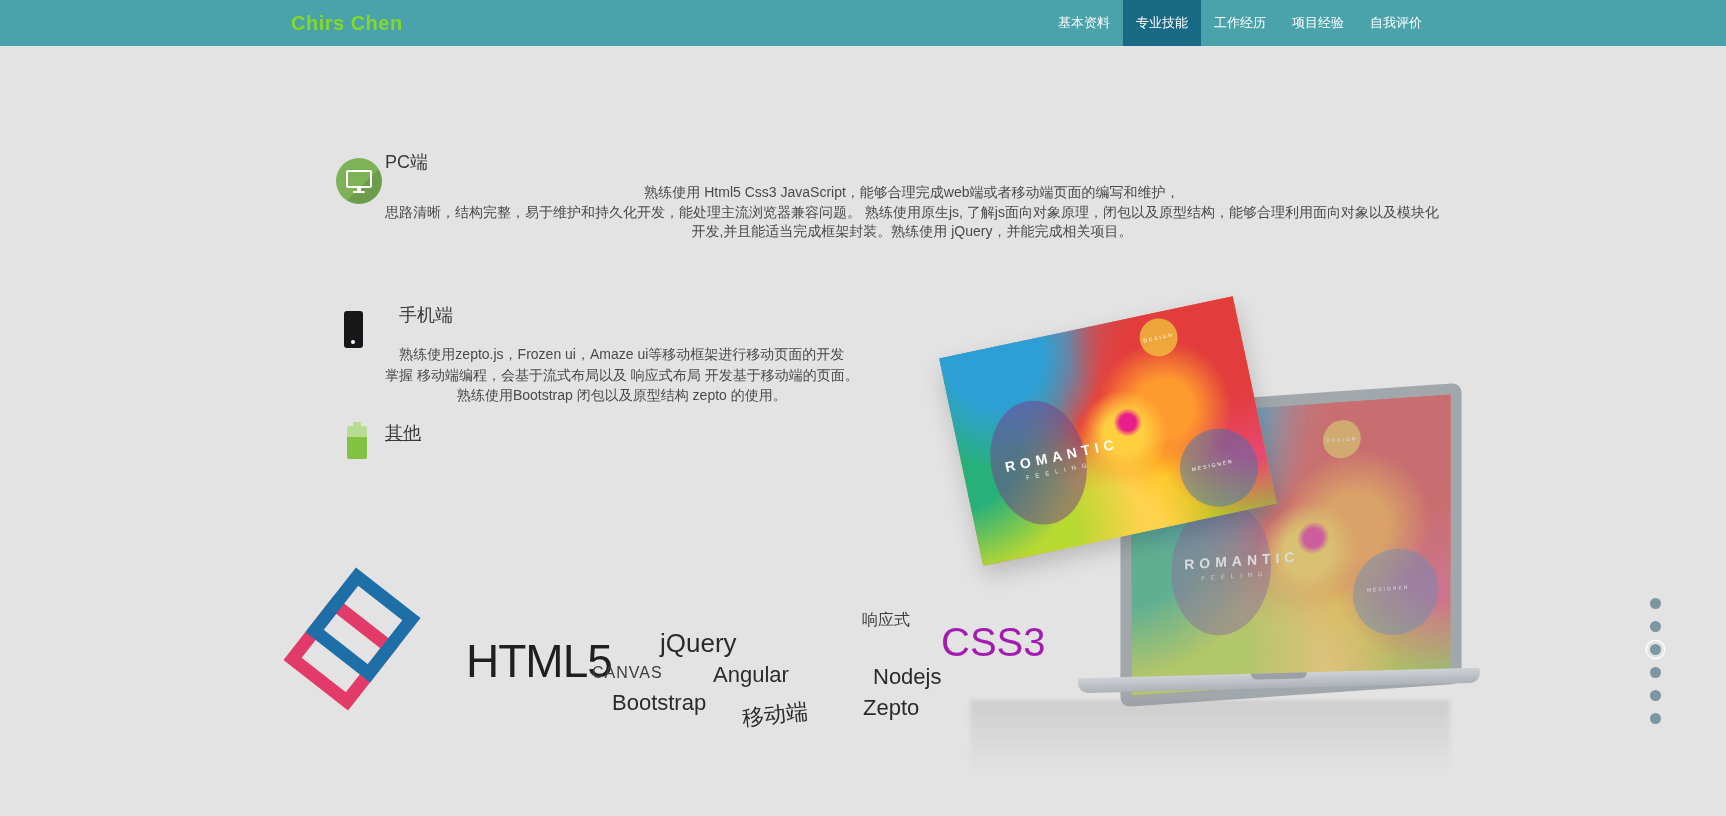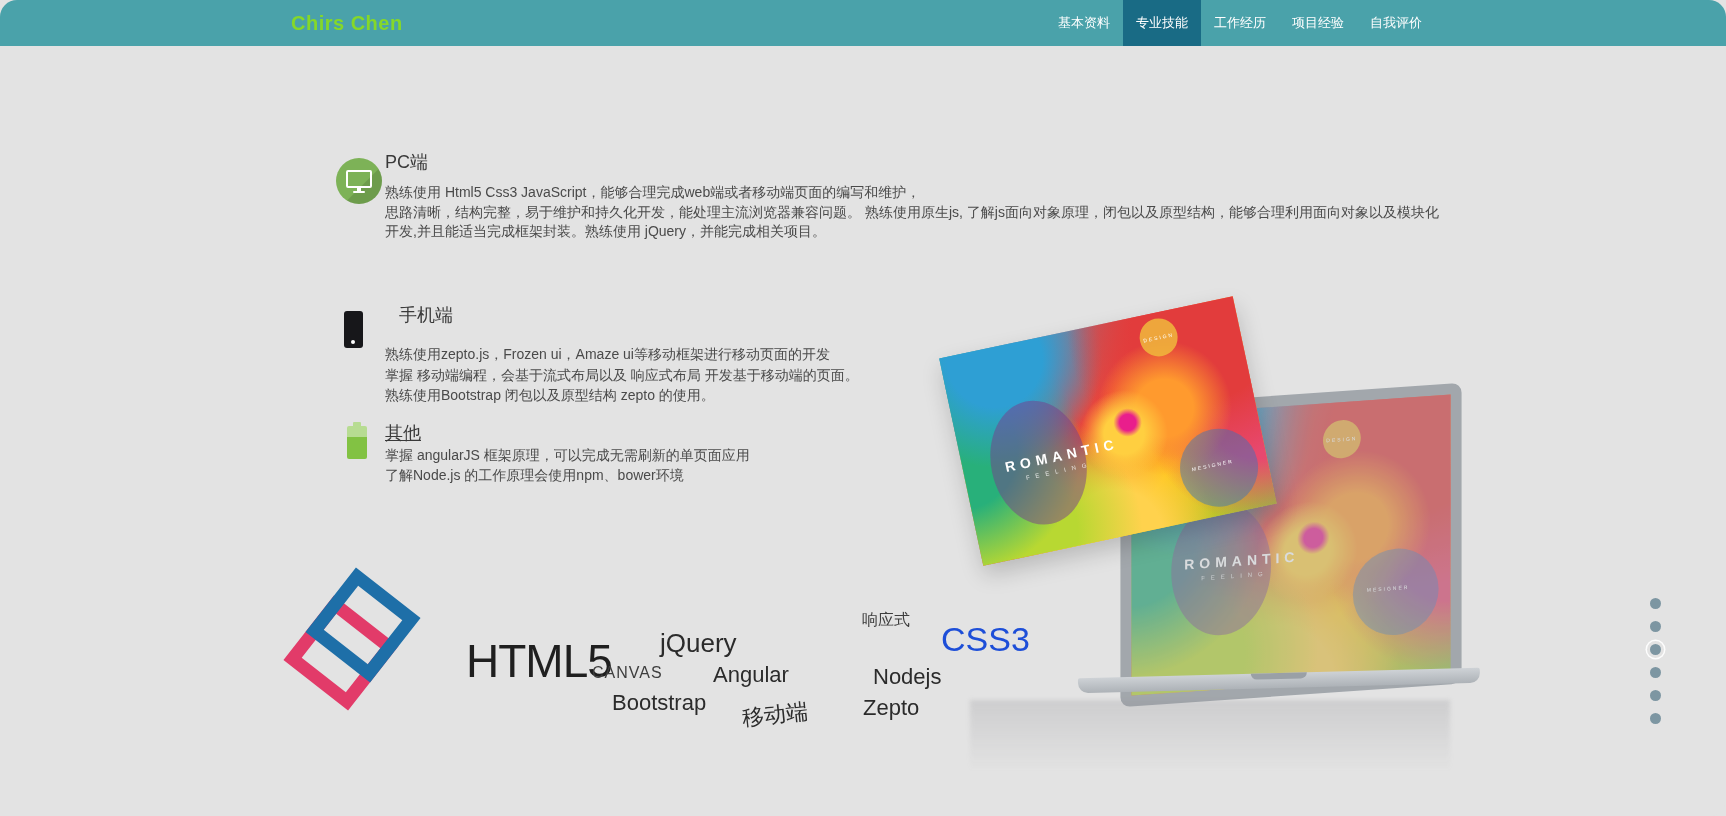--- a/index.html
+++ b/index.html
@@ -1,29 +1,29 @@
 <!DOCTYPE html>
 <html style="--header-bg: #4aa2aa; --nav-active-bg: #196b85; --logo-green: #85d829; --page-bg: #e3e3e3; --icon-green: #7db257; --brand-pink: #e23b69; --brand-blue: #1e6fa8; --dot: #7d96a2;"><head>
 <meta charset="utf-8">
 <style>
   html,body{margin:0;padding:0;}
   body{font-family:"Liberation Sans","DejaVu Sans",sans-serif;background:#e3e3e3;}
-  #viewport{position:relative;width:1726px;height:816px;overflow:hidden;background:var(--page-bg,#e3e3e3);border-radius:17px;}
+  #viewport{position:relative;width:1726px;height:816px;overflow:hidden;background:var(--page-bg,#e3e3e3);}
 
   
   .header{position:absolute;left:0;top:0;width:100%;height:46px;background:var(--header-bg,#4aa2aa);}
   .logo{position:absolute;left:291px;top:0;height:46px;line-height:46px;font-size:20px;font-weight:700;color:var(--logo-green,#85d829);letter-spacing:.5px;cursor:pointer;}
   .nav{position:absolute;left:1045px;top:0;height:59px;display:flex;}
   .nav-item{height:46px;line-height:46px;padding:0 13px;font-size:13px;color:#fff;cursor:pointer;white-space:nowrap;}
   .nav-item.active{background:var(--nav-active-bg,#196b85);}
 
   
   .sec-title{position:absolute;font-size:18px;color:#3a3a3a;white-space:nowrap;}
   .sec-lines{position:absolute;font-size:14px;color:#4a4a4a;white-space:nowrap;}
-  .sec-lines div{white-space:nowrap;}
+  .sec-lines div{white-space:nowrap;text-align:center;}
   .lines-pc{left:385px;top:183px;line-height:19.5px;}
   .lines-phone{left:385px;top:344px;line-height:20.5px;}
   .lines-other{left:385px;top:446px;line-height:19.5px;}
   .title-pc{left:385px;top:150px;}
   .title-phone{left:399px;top:303px;}
   .title-other{left:385px;top:421px;text-decoration:underline;}
 
   
   .icon-pc{position:absolute;left:336px;top:158px;width:46px;height:46px;border-radius:50%;background:var(--icon-green,#7db257);overflow:hidden;}
   .icon-pc .shadow{position:absolute;left:16px;top:20px;width:60px;height:60px;background:rgba(0,0,0,0.12);transform:rotate(45deg);}
@@ -46,21 +46,21 @@
 
   
   .tag{position:absolute;color:#2b2b2b;white-space:nowrap;}
   .t-html5{left:466px;top:606px;font-size:46px;letter-spacing:-1px;color:#1f1f1f;margin-top:28px;}
   .t-jquery{left:660px;top:628px;font-size:26px;}
   .t-canvas{left:592px;top:664px;font-size:16px;letter-spacing:1px;color:#3d3d3d;text-align:center;}
   .t-angular{left:713px;top:662px;font-size:22px;}
   .t-bootstrap{left:612px;top:690px;font-size:22px;}
   .t-mobile{left:742px;top:700px;font-size:22px;transform:rotate(-6deg);}
   .t-responsive{left:862px;top:610px;font-size:16px;color:#3d3d3d;}
-  .t-css3{left:941px;top:620px;font-size:34px;color:#1d4ed8;}
+  .t-css3{left:941px;top:620px;font-size:40px;color:#a21caf;}
   .t-nodejs{left:873px;top:664px;font-size:22px;}
   .t-zepto{left:863px;top:695px;font-size:22px;}
 
   
   .illu{position:absolute;left:950px;top:290px;width:540px;height:440px;}
   .rose{background:
     radial-gradient(circle at 57% 48%,#e91e8c 0 4%,rgba(233,30,140,0) 7%),
     radial-gradient(circle at 55% 53%,#ffcf40 0 10%,rgba(255,207,64,0) 22%),
     radial-gradient(circle at 70% 45%,#ff9a2e 0 12%,rgba(255,154,46,0) 28%),
     radial-gradient(circle at 88% 12%,#e23c3c 0 22%,rgba(226,60,60,0) 42%),
@@ -132,24 +132,20 @@
   <div class="icon-phone"></div>
   <div class="sec-title title-phone">手机端</div>
   <div class="sec-lines lines-phone">
     <div>熟练使用zepto.js，Frozen ui，Amaze ui等移动框架进行移动页面的开发</div>
     <div>掌握 移动端编程，会基于流式布局以及 响应式布局 开发基于移动端的页面。</div>
     <div>熟练使用Bootstrap 闭包以及原型结构 zepto 的使用。</div>
   </div>
 
   <div class="icon-battery"></div>
   <div class="sec-title title-other">其他</div>
-  <div class="sec-lines lines-other">
-    <div>掌握 angularJS 框架原理，可以完成无需刷新的单页面应用</div>
-    <div>了解Node.js 的工作原理会使用npm、bower环境</div>
-  </div>
 
   <div class="mark mark-pink"></div>
   <div class="mark mark-blue"></div>
 
   <div class="tag t-html5">HTML5</div>
   <div class="tag t-jquery">jQuery</div>
   <div class="tag t-canvas">CANVAS</div>
   <div class="tag t-angular">Angular</div>
   <div class="tag t-bootstrap">Bootstrap</div>
   <div class="tag t-mobile">移动端</div>

